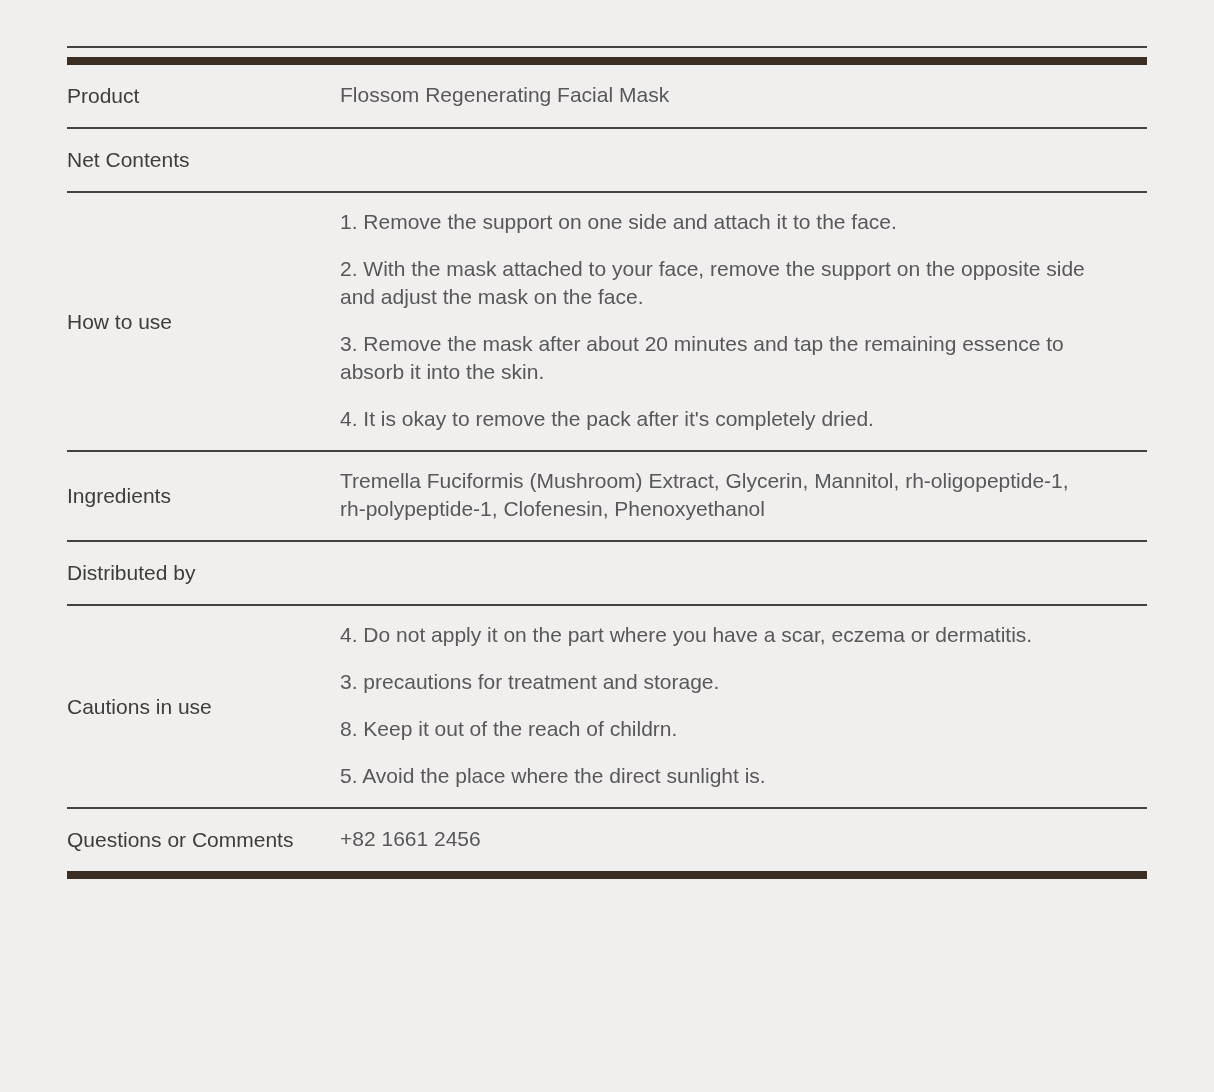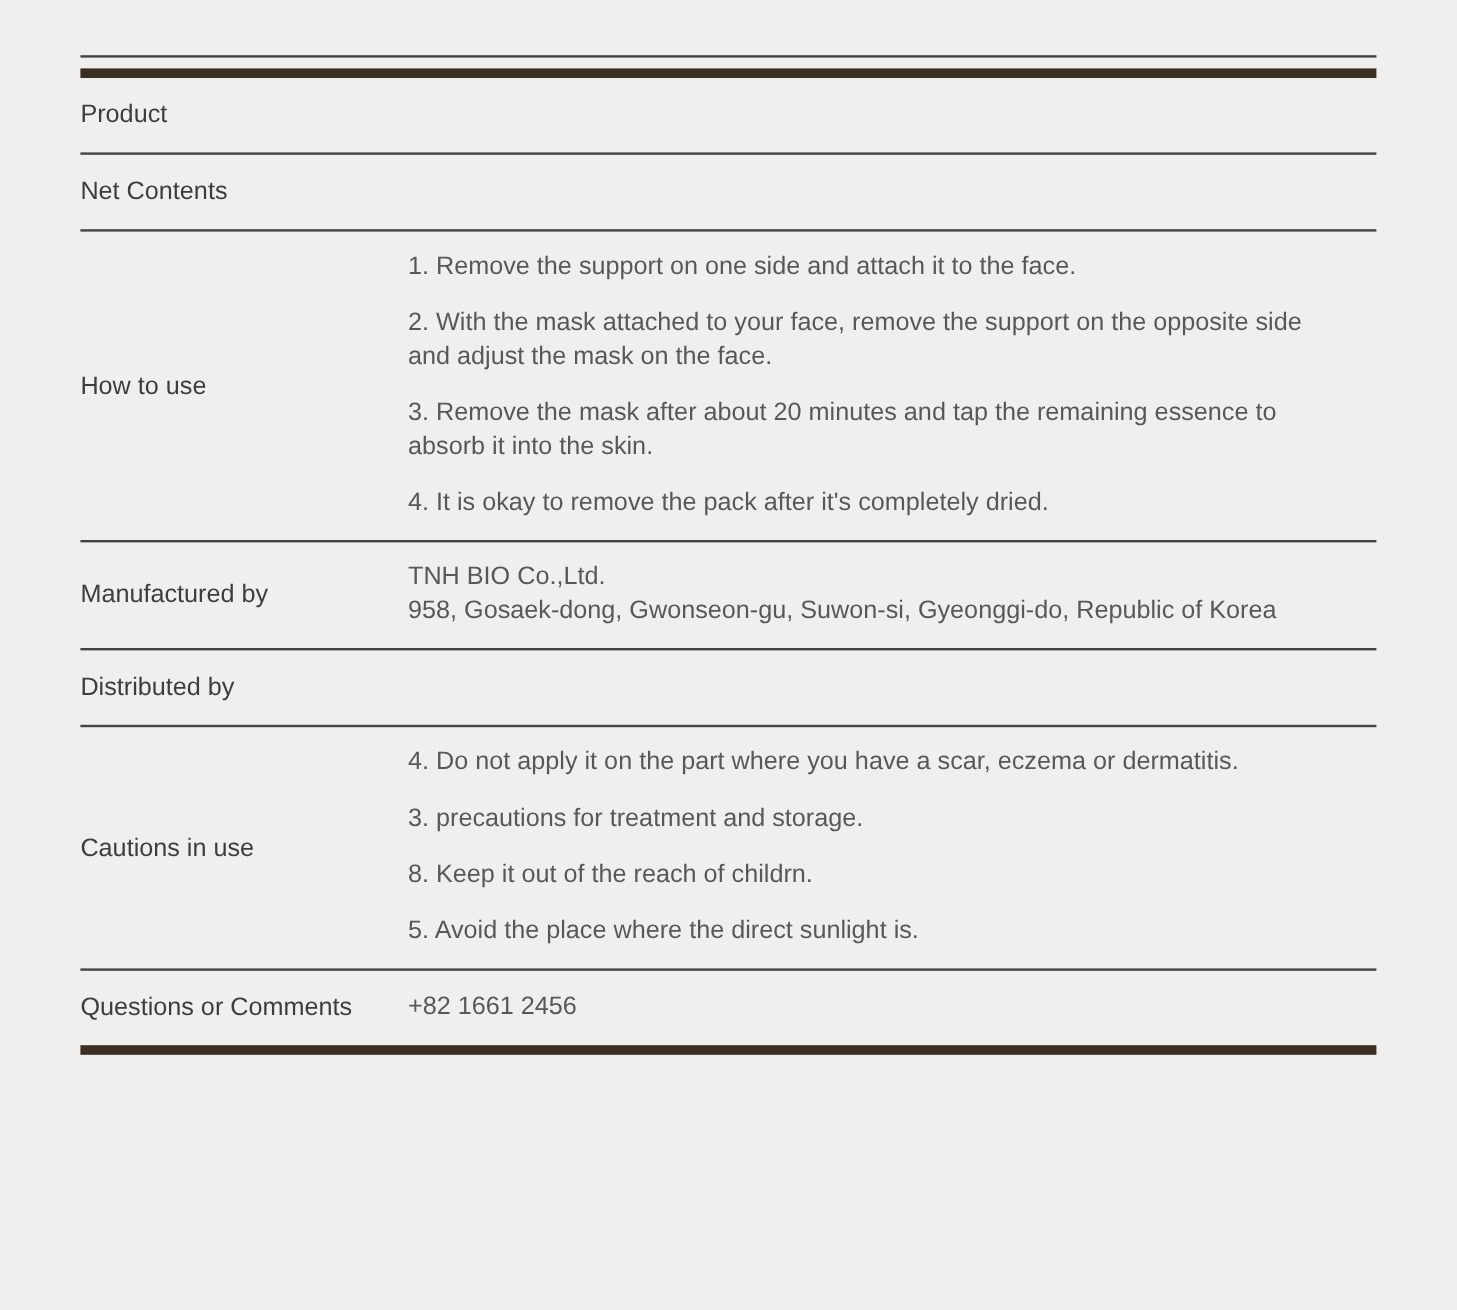--- a/index.html
+++ b/index.html
@@ -63,46 +63,49 @@
 </style>
 </head>
 <body>
 
 <div class="sheet">
   <div class="rule-thin"></div>
   <div class="rule-thick top"></div>
   <div class="spec-table">
   <div class="row">
     <div class="row-label">Product</div>
+    <div class="row-value">
+          <p>Flossom Regenerating Facial Mask</p>
+        </div>
   </div>
 
   <div class="row">
     <div class="row-label">Net Contents</div>
   </div>
 
   <div class="row">
     <div class="row-label">How to use</div>
     <div class="row-value">
           <p>1. Remove the support on one side and attach it to the face.</p>
           <p>2. With the mask attached to your face, remove the support on the opposite side
 and adjust the mask on the face.</p>
           <p>3. Remove the mask after about 20 minutes and tap the remaining essence to
 absorb it into the skin.</p>
           <p>4. It is okay to remove the pack after it's completely dried.</p>
         </div>
   </div>
 
-
   <div class="row">
-    <div class="row-label">Manufactured by</div>
+    <div class="row-label">Ingredients</div>
     <div class="row-value">
-          <p>TNH BIO Co.,Ltd.
-958, Gosaek-dong, Gwonseon-gu, Suwon-si, Gyeonggi-do, Republic of Korea</p>
+          <p>Tremella Fuciformis (Mushroom) Extract, Glycerin, Mannitol, rh-oligopeptide-1,
+rh-polypeptide-1, Clofenesin, Phenoxyethanol</p>
         </div>
   </div>
+
 
   <div class="row">
     <div class="row-label">Distributed by</div>
   </div>
 
   <div class="row">
     <div class="row-label">Cautions in use</div>
     <div class="row-value">
           <p>4. Do not apply it on the part where you have a scar, eczema or dermatitis.</p>
           <p>3. precautions for treatment and storage.</p>

